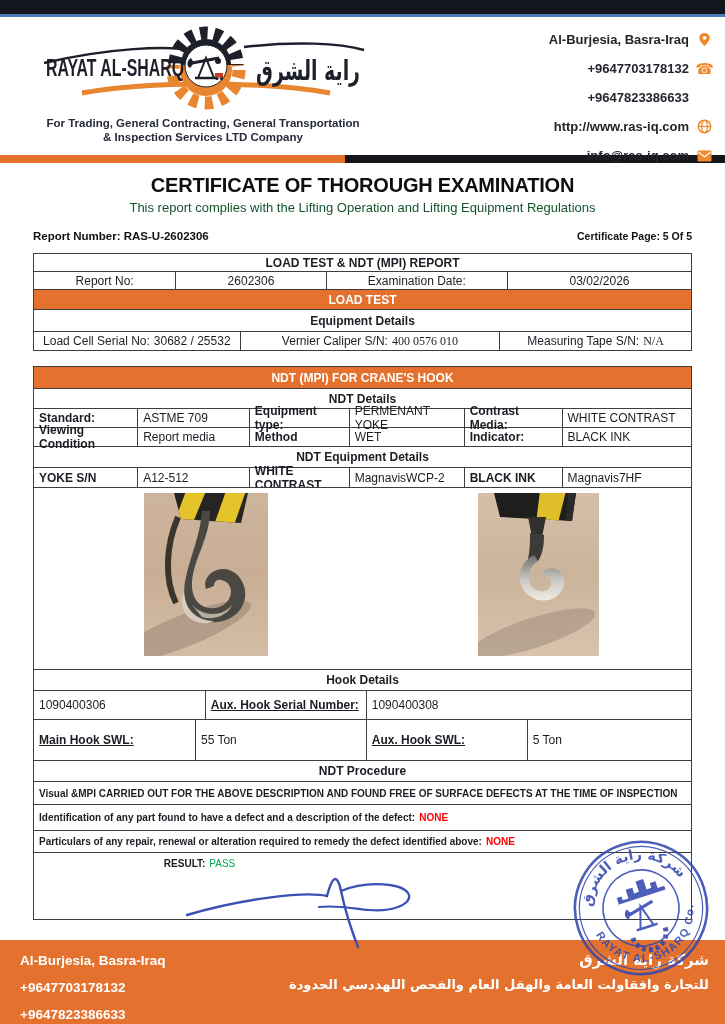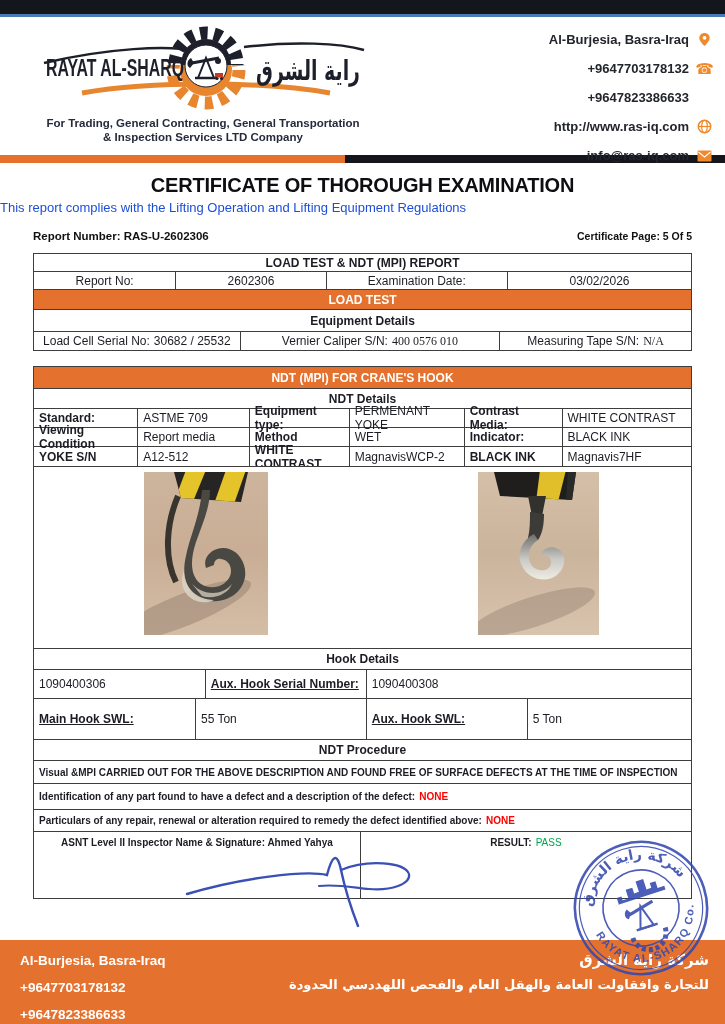--- a/index.html
+++ b/index.html
@@ -16,21 +16,21 @@
   .contact-row{display:flex;align-items:center;justify-content:flex-end;gap:7px;height:29px;
                font-size:13px;font-weight:bold;color:#23252d;}
   .icon-slot{width:17px;display:flex;justify-content:center;align-items:center;}
   .phone-glyph{color:#EE8A2D;font-size:15px;font-family:"DejaVu Sans",sans-serif;}
   
   .divider{display:flex;height:8px;}
   .d-orange{width:345px;background:#E4722E;}
   .d-black{flex:1;background:#15161c;}
   
   .title{margin-top:11px;text-align:center;font-size:20px;font-weight:bold;color:#0d0d12;letter-spacing:-0.2px;}
-  .subtitle{font-size:13px;margin-top:3px;color:#1d4ed8;}
+  .subtitle{text-align:center;font-size:13px;margin-top:3px;color:#14532d;}
   .meta{display:flex;justify-content:space-between;align-items:flex-start;margin:15px 33px 0;
         font-size:11.5px;font-weight:bold;color:#111;}
   .meta .page-label{font-size:10.5px;}
   
   .tbl{margin:16px 33px;border-radius:13px;}
   .t1{margin-top:12px;}
   .t2{margin-top:15px;}
   .row{display:flex;border:1px solid #3d3d3d;margin-top:-1px;background:#fff;box-sizing:border-box;}
   .c{display:flex;align-items:center;justify-content:center;border-left:1px solid #3d3d3d;
      box-sizing:border-box;font-size:12px;padding:0 5px;text-align:center;gap:4px;}
@@ -223,20 +223,23 @@
       <div class="c al s5 b">Contrast Media:</div>
       <div class="c al s6">WHITE CONTRAST</div>
     </div>
     <div class="row h20">
       <div class="c al s1 b">Viewing Condition</div>
       <div class="c al s2">Report media</div>
       <div class="c al s3 b">Method</div>
       <div class="c al s4">WET</div>
       <div class="c al s5 b">Indicator:</div>
       <div class="c al s6">BLACK INK</div>
+    </div>
+    <div class="row h22">
+      <div class="c full b">NDT Equipment Details</div>
     </div>
     <div class="row h21">
       <div class="c al s1 b">YOKE S/N</div>
       <div class="c al s2">A12-512</div>
       <div class="c al s3 b">WHITE CONTRAST</div>
       <div class="c al s4">MagnavisWCP-2</div>
       <div class="c al s5 b">BLACK INK</div>
       <div class="c al s6">Magnavis7HF</div>
     </div>
 
@@ -319,21 +322,20 @@
         <span class="red">NONE</span>
       </div>
     </div>
     <div class="row h23">
       <div class="c full al sm">
         <span class="b">Particulars of any repair, renewal or alteration required to remedy the defect identified above:</span>
         <span class="red">NONE</span>
       </div>
     </div>
     <div class="row sigrow">
-      <div class="c g1 b sm">ASNT Level II Inspector Name &amp; Signature: Ahmed Yahya</div>
       <div class="c g2">
         <span class="b sm">RESULT:</span>
         <span class="green sm">PASS</span>
       </div>
       <svg class="sig-svg" width="260" height="85" viewBox="0 0 260 85">
         <path d="M8 50 C62 34 126 26 148 31 C153 12 158 7 162 26 C166 45 172 64 179 82" stroke="#3A50B5" stroke-width="2.4" fill="none" stroke-linecap="round"></path>
         <path d="M162 26 C188 15 226 18 230 30 C232 40 212 47 190 45 C174 43.5 158 40 140 42" stroke="#3A50B5" stroke-width="2.2" fill="none" stroke-linecap="round"></path>
       </svg>
     </div>
   </div>

